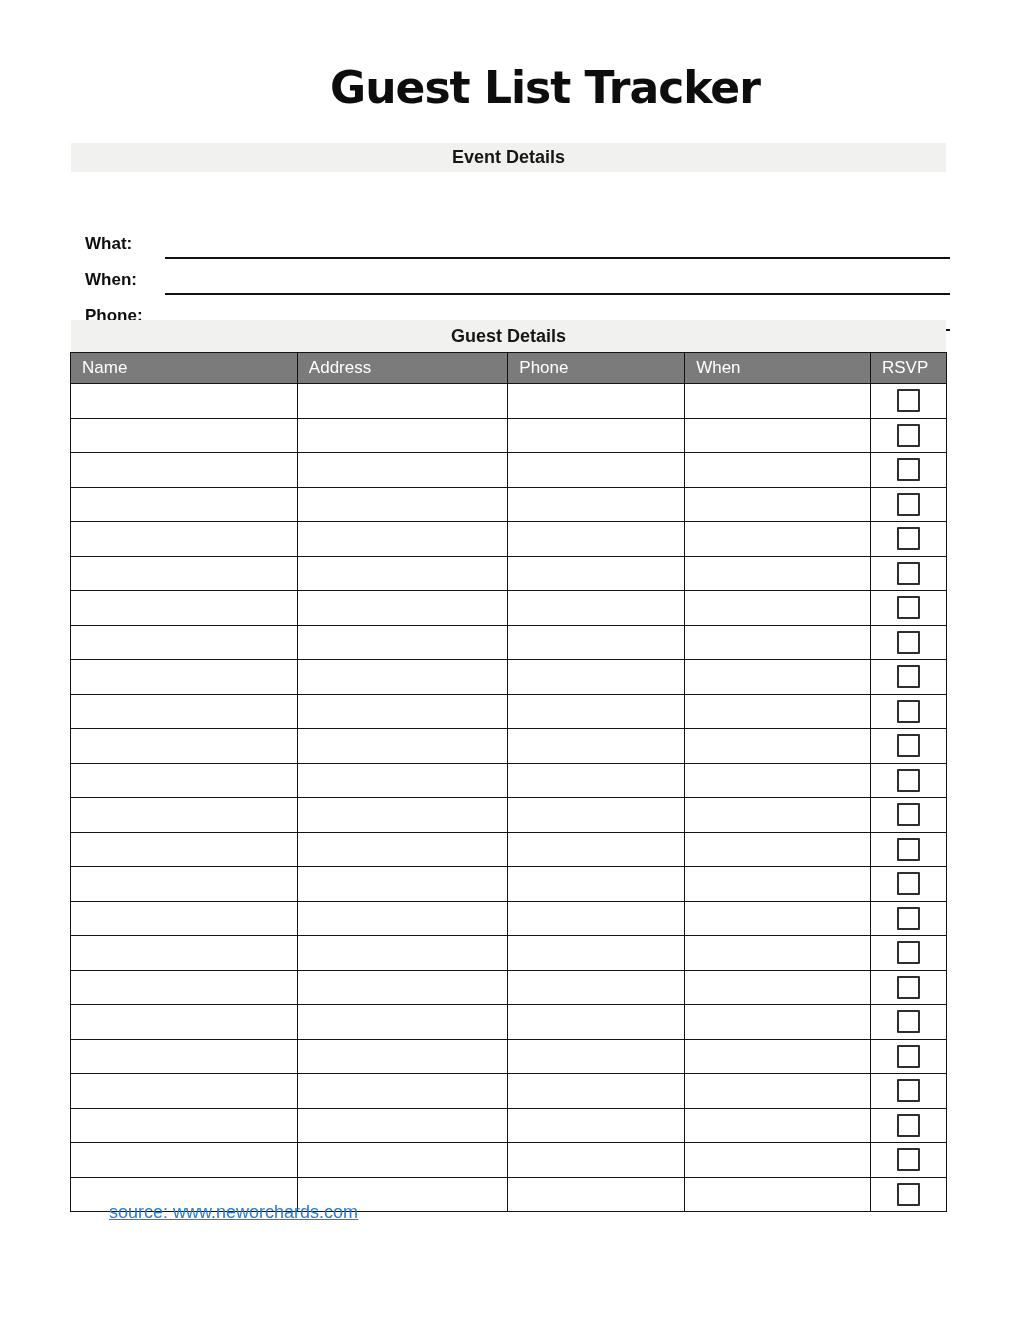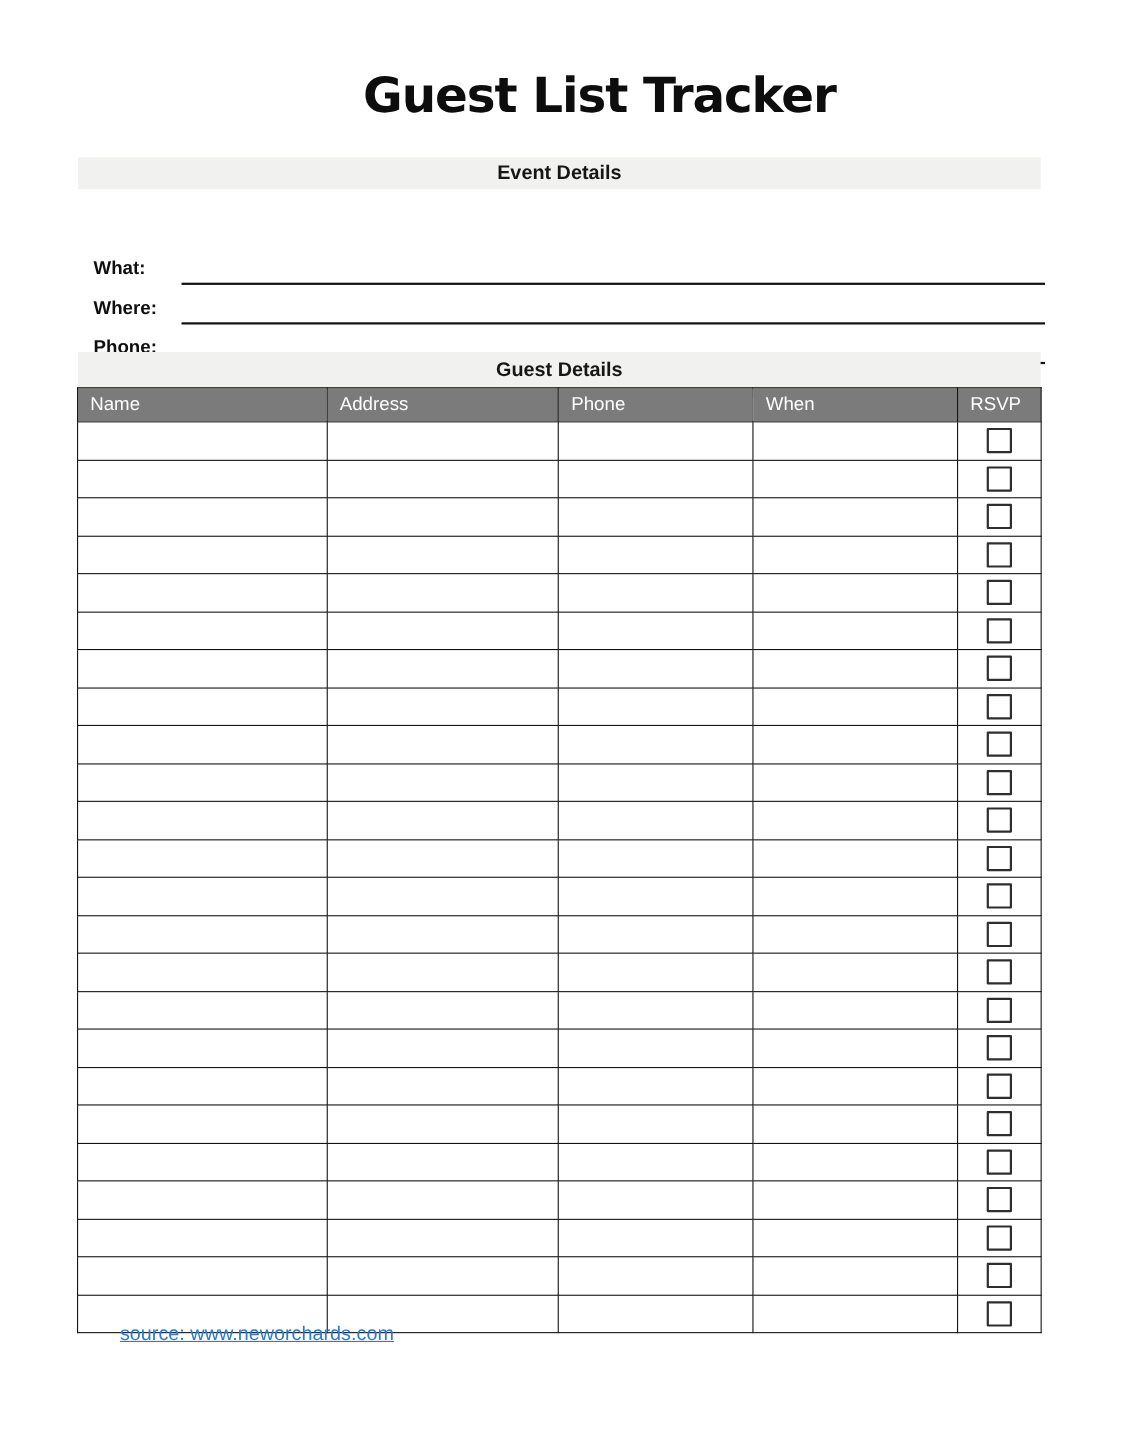--- a/index.html
+++ b/index.html
@@ -80,21 +80,21 @@
 <div class="section-bar event-bar">
   <span>Event Details</span>
 </div>
 
 <div class="field-row what">
   <span class="field-label">What:</span>
   <span class="field-line"></span>
 </div>
 
 <div class="field-row where">
-  <span class="field-label">Where:</span>
+  <span class="field-label">When:</span>
   <span class="field-line"></span>
 </div>
 
 <div class="field-row when">
   <span class="field-label">Phone:</span>
   <span class="field-line"></span>
 </div>
 
 <div class="section-bar guest-bar">
   <span>Guest Details</span>

